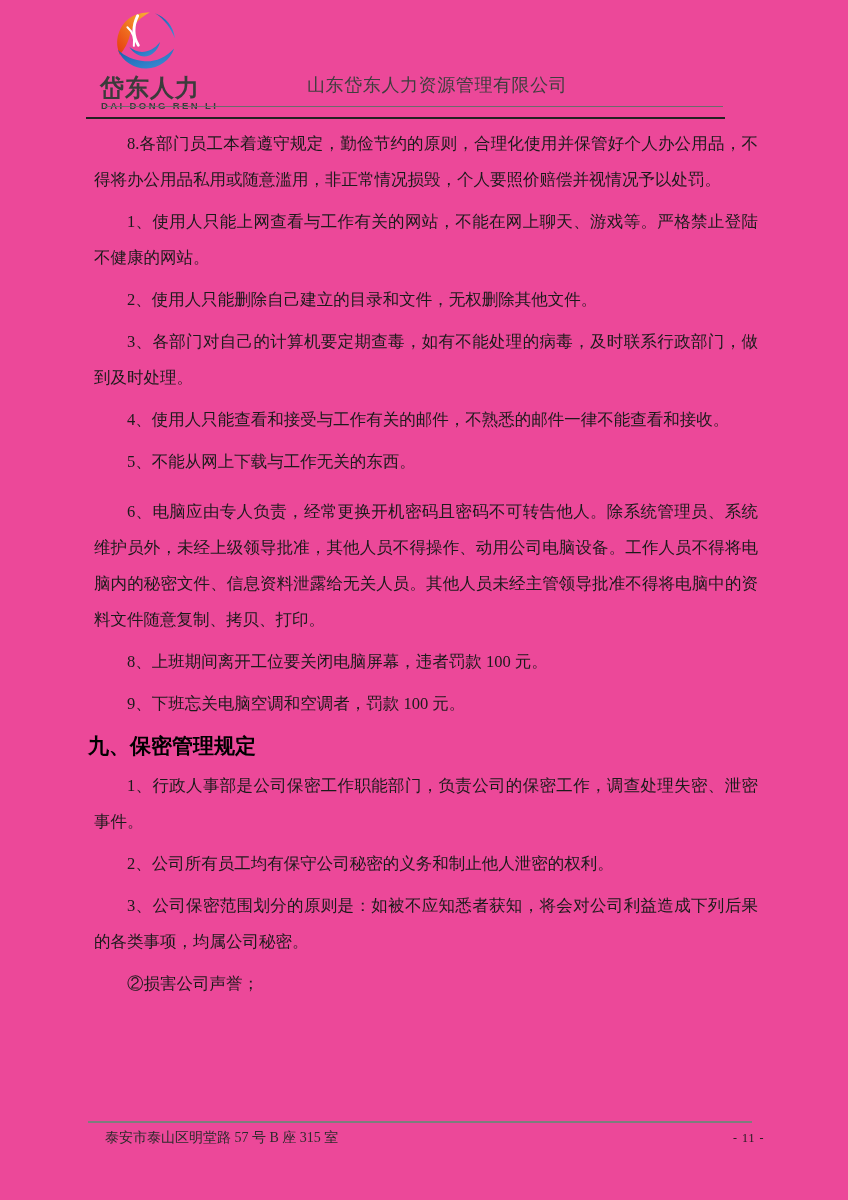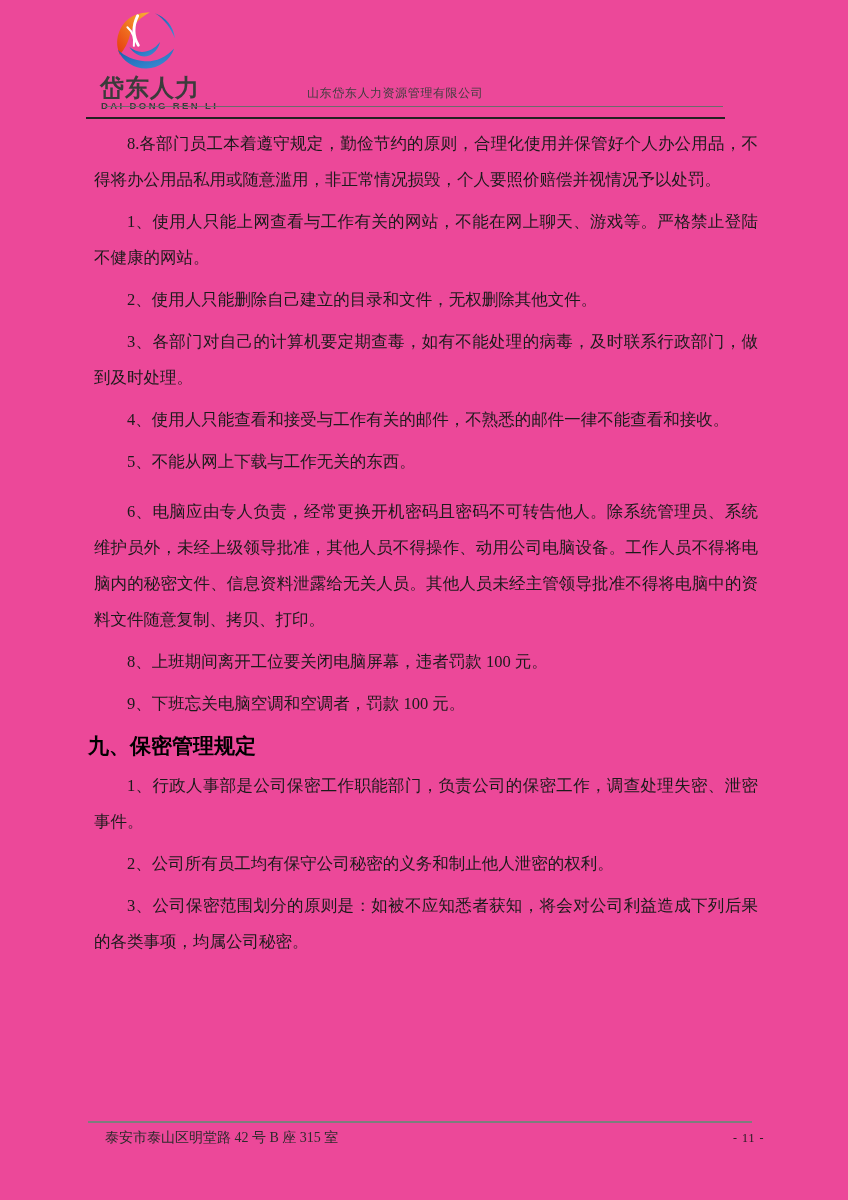--- a/index.html
+++ b/index.html
@@ -18,22 +18,22 @@
     position:absolute;left:0;top:64px;white-space:nowrap;
     font-family:"Liberation Sans", sans-serif;font-weight:700;
     font-size:24px;letter-spacing:1px;color:#3b3b3b;
   }
   .logo-en{
     position:absolute;left:1px;top:92px;white-space:nowrap;
     font-family:"Liberation Sans", sans-serif;font-weight:700;
     font-size:9.5px;letter-spacing:2.4px;color:#3b3b3b;
   }
   .company-name{
-    position:absolute;left:307px;top:85px;white-space:nowrap;
-    font-size:12px;letter-spacing:0.6px;color:#3e3e3e;
+    position:absolute;left:307px;top:73px;white-space:nowrap;
+    font-size:18px;letter-spacing:0.6px;color:#3e3e3e;
   }
   .header-rule-thin{
     position:absolute;left:105px;top:106px;width:618px;height:1px;background:#6b6b6b;
   }
   .header-rule-thick{
     position:absolute;left:86px;top:117px;width:639px;height:2px;background:#222;
   }
   
   .doc-body{
     position:absolute;left:88px;top:120px;width:676px;
@@ -111,19 +111,20 @@
     <p>4、使用人只能查看和接受与工作有关的邮件，不熟悉的邮件一律不能查看和接收。</p>
     <p>5、不能从网上下载与工作无关的东西。</p>
     <p class="gap-above">6、电脑应由专人负责，经常更换开机密码且密码不可转告他人。除系统管理员、系统维护员外，未经上级领导批准，其他人员不得操作、动用公司电脑设备。工作人员不得将电脑内的秘密文件、信息资料泄露给无关人员。其他人员未经主管领导批准不得将电脑中的资料文件随意复制、拷贝、打印。</p>
     <p>8、上班期间离开工位要关闭电脑屏幕，违者罚款 100 元。</p>
     <p>9、下班忘关电脑空调和空调者，罚款 100 元。</p>
 
     <h2>九、保密管理规定</h2>
     <p>1、行政人事部是公司保密工作职能部门，负责公司的保密工作，调查处理失密、泄密事件。</p>
     <p>2、公司所有员工均有保守公司秘密的义务和制止他人泄密的权利。</p>
     <p>3、公司保密范围划分的原则是：如被不应知悉者获知，将会对公司利益造成下列后果的各类事项，均属公司秘密。</p>
+    <p>②损害公司声誉；</p>
   </div>
 
   <div class="footer-rule"></div>
-  <div class="footer-address">泰安市泰山区明堂路 42 号 B 座 315 室</div>
+  <div class="footer-address">泰安市泰山区明堂路 57 号 B 座 315 室</div>
   <div class="page-number">- 11 -</div>
 
 </div>
 
 </body></html>

